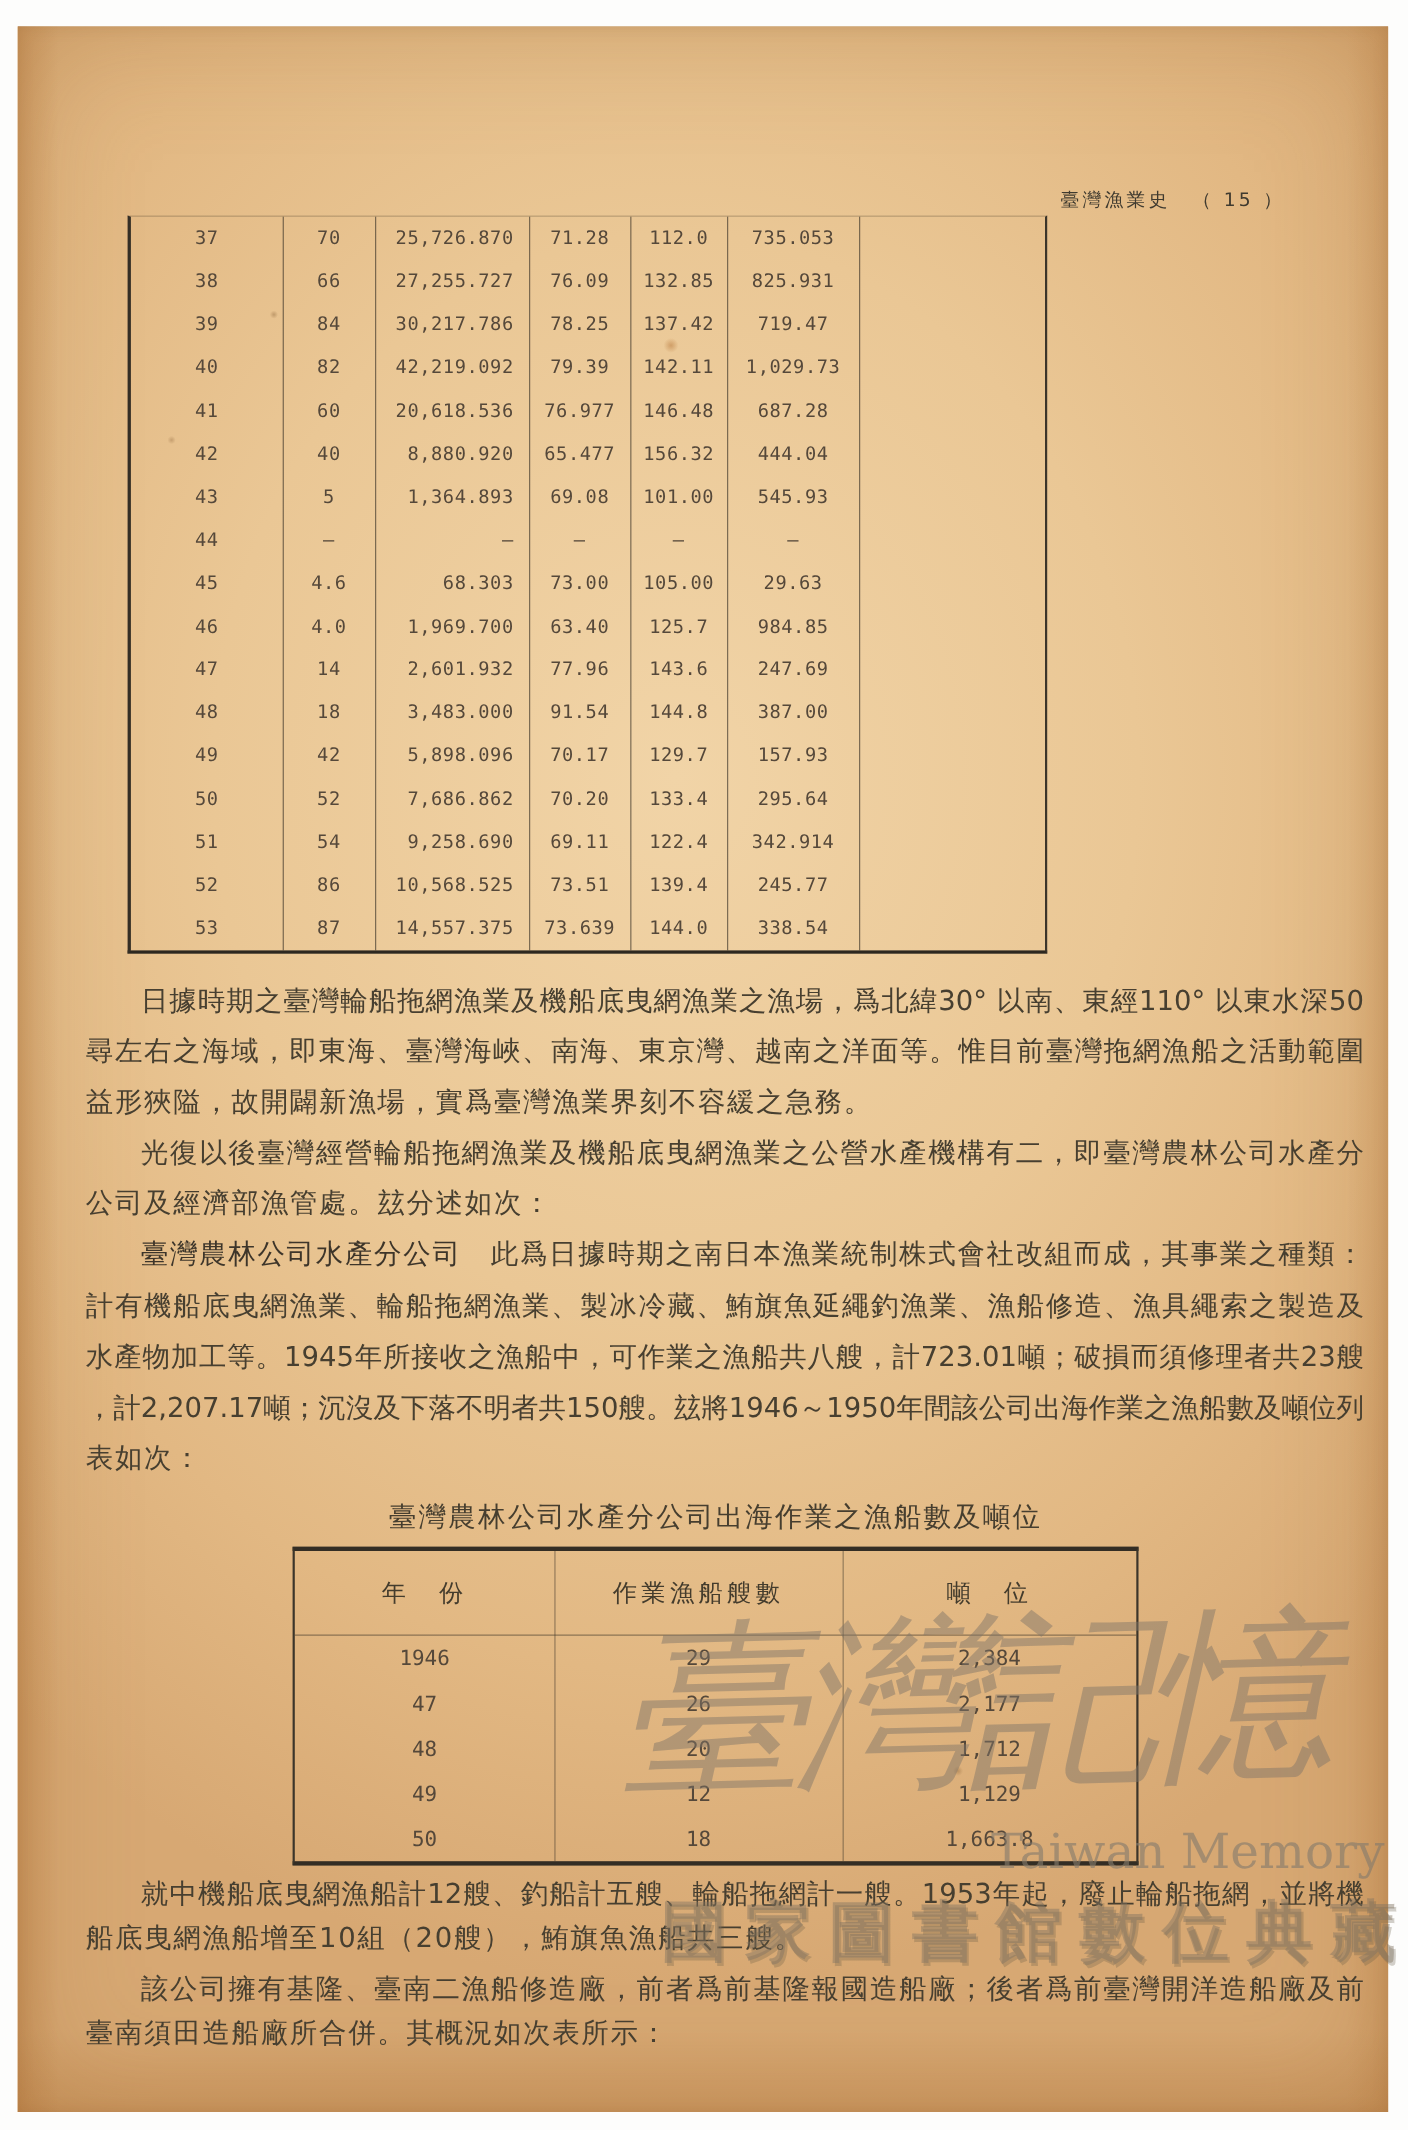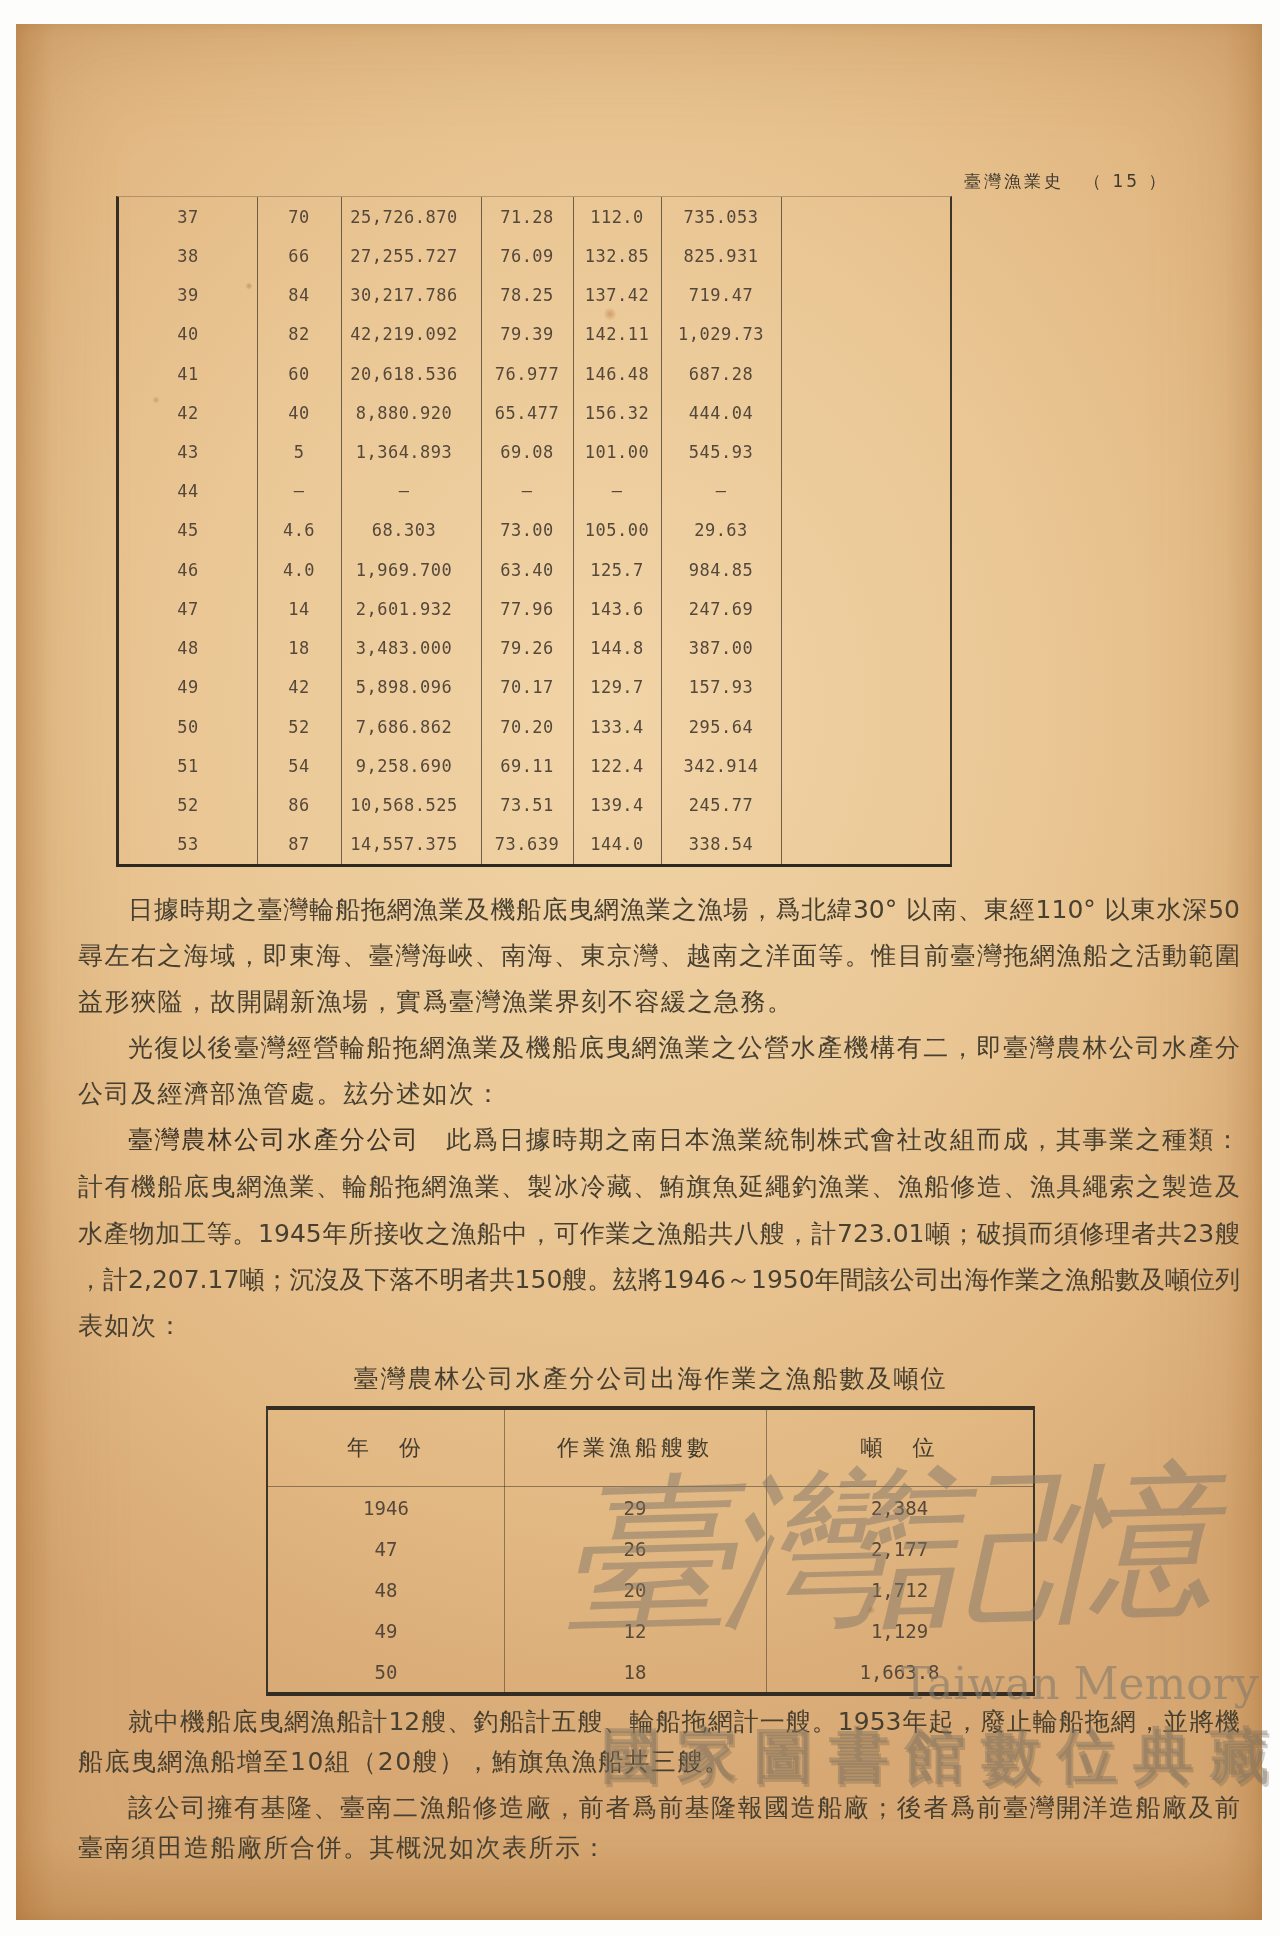--- a/index.html
+++ b/index.html
@@ -39,21 +39,21 @@
     border-bottom:3px solid #2d2820;border-top:1px solid rgba(80,68,50,.35);
     box-sizing:border-box;
   }
   .t1 .vl{position:absolute;top:0;bottom:0;width:1px;background:rgba(62,54,42,.72);}
   .t1-rows{position:absolute;inset:0;display:flex;flex-direction:column;justify-content:space-around;}
   .t1-row{display:grid;grid-template-columns:138px 84px 140px 92px 88px 120px 1fr;align-items:center;height:39.4px;}
   .t1c{
     text-align:center;font-family:"DejaVu Sans Mono",monospace;font-size:17px;
     color:#55483a;letter-spacing:.5px;
   }
-  .t1c.c2{padding-right:14px;}
+  .t1c.c2{text-align:right;padding-right:14px;}
 
   
   .line{
     position:absolute;left:62px;width:1162px;font-size:25px;line-height:31px;
     color:#473f30;text-align:justify;text-align-last:justify;text-justify:inter-character;
     white-space:nowrap0;
   }
   .line.indent{padding-left:50px;width:1112px;}
   .line.short{text-align-last:left;letter-spacing:1.5px;}
   .lead-bold{font-weight:normal;color:#3d352a;}
@@ -206,21 +206,21 @@
           <div class="t1c c2">2,601.932</div>
           <div class="t1c c3">77.96</div>
           <div class="t1c c4">143.6</div>
           <div class="t1c c5">247.69</div>
           <div class="t1c c6"></div>
         </div>
         <div class="t1-row">
           <div class="t1c c0">48</div>
           <div class="t1c c1">18</div>
           <div class="t1c c2">3,483.000</div>
-          <div class="t1c c3">79.26</div>
+          <div class="t1c c3">91.54</div>
           <div class="t1c c4">144.8</div>
           <div class="t1c c5">387.00</div>
           <div class="t1c c6"></div>
         </div>
         <div class="t1-row">
           <div class="t1c c0">49</div>
           <div class="t1c c1">42</div>
           <div class="t1c c2">5,898.096</div>
           <div class="t1c c3">70.17</div>
           <div class="t1c c4">129.7</div>

